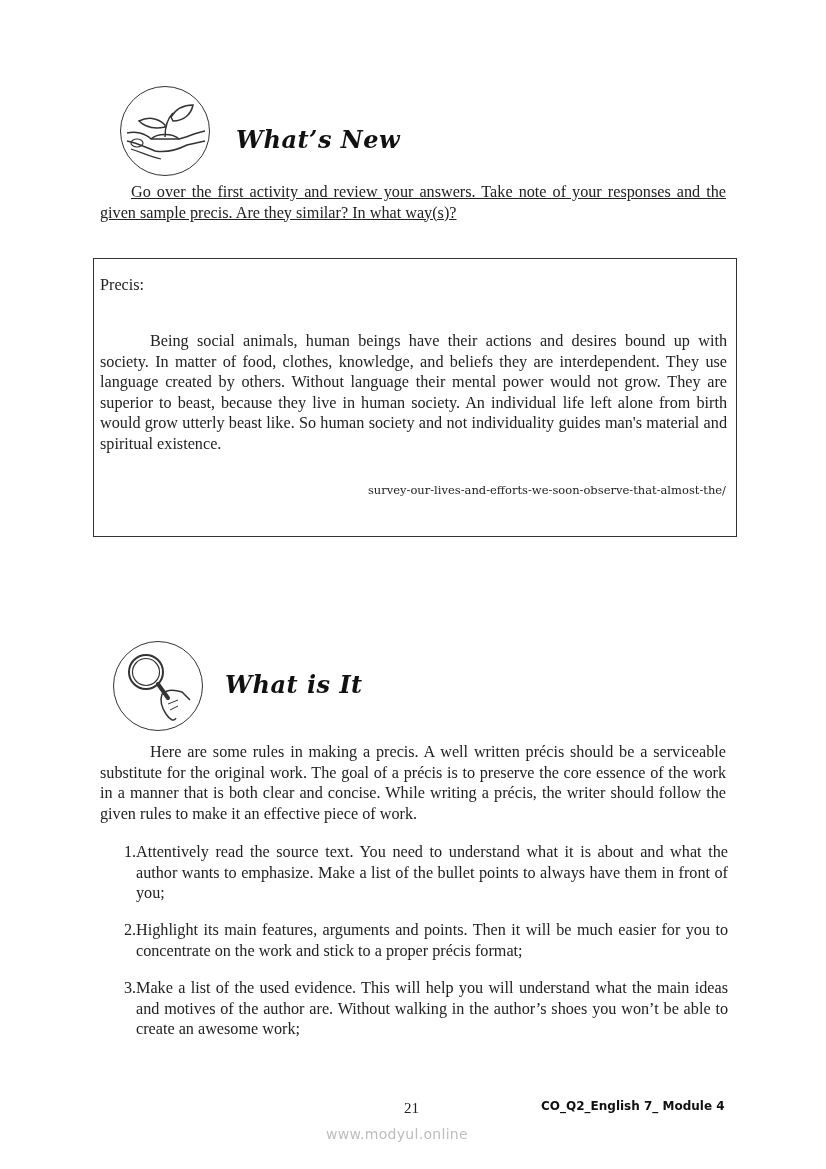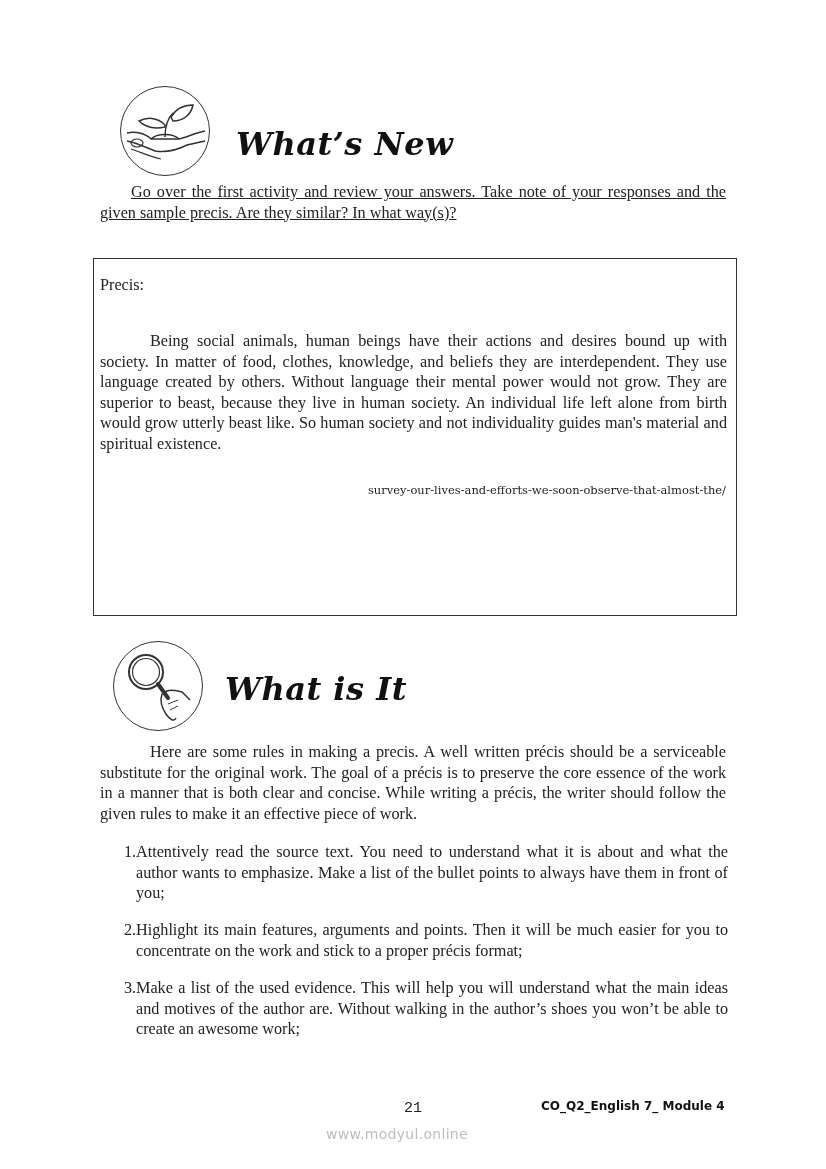--- a/index.html
+++ b/index.html
@@ -1,32 +1,32 @@
 <!DOCTYPE html>
 <html><head>
   <meta charset="utf-8">
   <style>
     html, body { margin: 0; padding: 0; background: #ffffff; }
     body { width: 826px; height: 1169px; position: relative; overflow: hidden;
            font-family: "DejaVu Serif", serif; color: #222; }
     .heading { position: absolute; font-family: "DejaVu Serif", serif; font-weight: bold; font-style: italic;
-               font-size: 32px; color: #111; letter-spacing: 0.5px; }
+               font-size: 24px; color: #111; letter-spacing: 0.5px; }
     .icon-circle { position: absolute; border: 1.5px solid #333; border-radius: 50%; background: #fff; }
     .para { position: absolute; font-family: "Liberation Serif", serif; font-size: 16.2px; line-height: 20.6px;
             text-align: justify; color: #222; }
     .indent { text-indent: 50px; }
-    .box { position: absolute; left: 93px; top: 258px; width: 644px; height: 358px;
+    .box { position: absolute; left: 93px; top: 258px; width: 644px; height: 279px;
            border: 1.5px solid #333; box-sizing: border-box; }
     .source { position: absolute; right: 10px; top: 222px; width: 420px; text-align: right;
               font-family: "DejaVu Serif", serif; font-size: 11.5px; line-height: 19px; color: #222; }
     .list-item { position: absolute; left: 124px; width: 604px; font-family: "Liberation Serif", serif;
                  font-size: 16.2px; line-height: 20.6px; color: #222; }
     .list-item .num { position: absolute; left: 0; top: 0; width: 22px; }
     .list-item .txt { margin-left: 12px; text-align: justify; display: block; }
-    .footer-page { position: absolute; left: 404px; top: 1100px; font-family: Liberation Mono, monospace; font-size: 15px; color: #222; }
+    .footer-page { position: absolute; left: 404px; top: 1100px; font-family: Liberation Serif, serif; font-size: 15px; color: #222; }
     .footer-module { position: absolute; left: 541px; top: 1099px; font-family: "DejaVu Sans", sans-serif;
                      font-weight: bold; font-size: 12px; color: #111; }
     .watermark { position: absolute; left: 326px; top: 1126px; font-family: "DejaVu Sans", sans-serif;
                  font-size: 14px; color: #bdbdbd; letter-spacing: 0.3px; }
   </style>
 </head>
 <body>
 
 <div class="icon-circle" style="left:120px; top:86px; width:88px; height:88px;">
   <svg width="88" height="88" viewBox="0 0 88 88">

